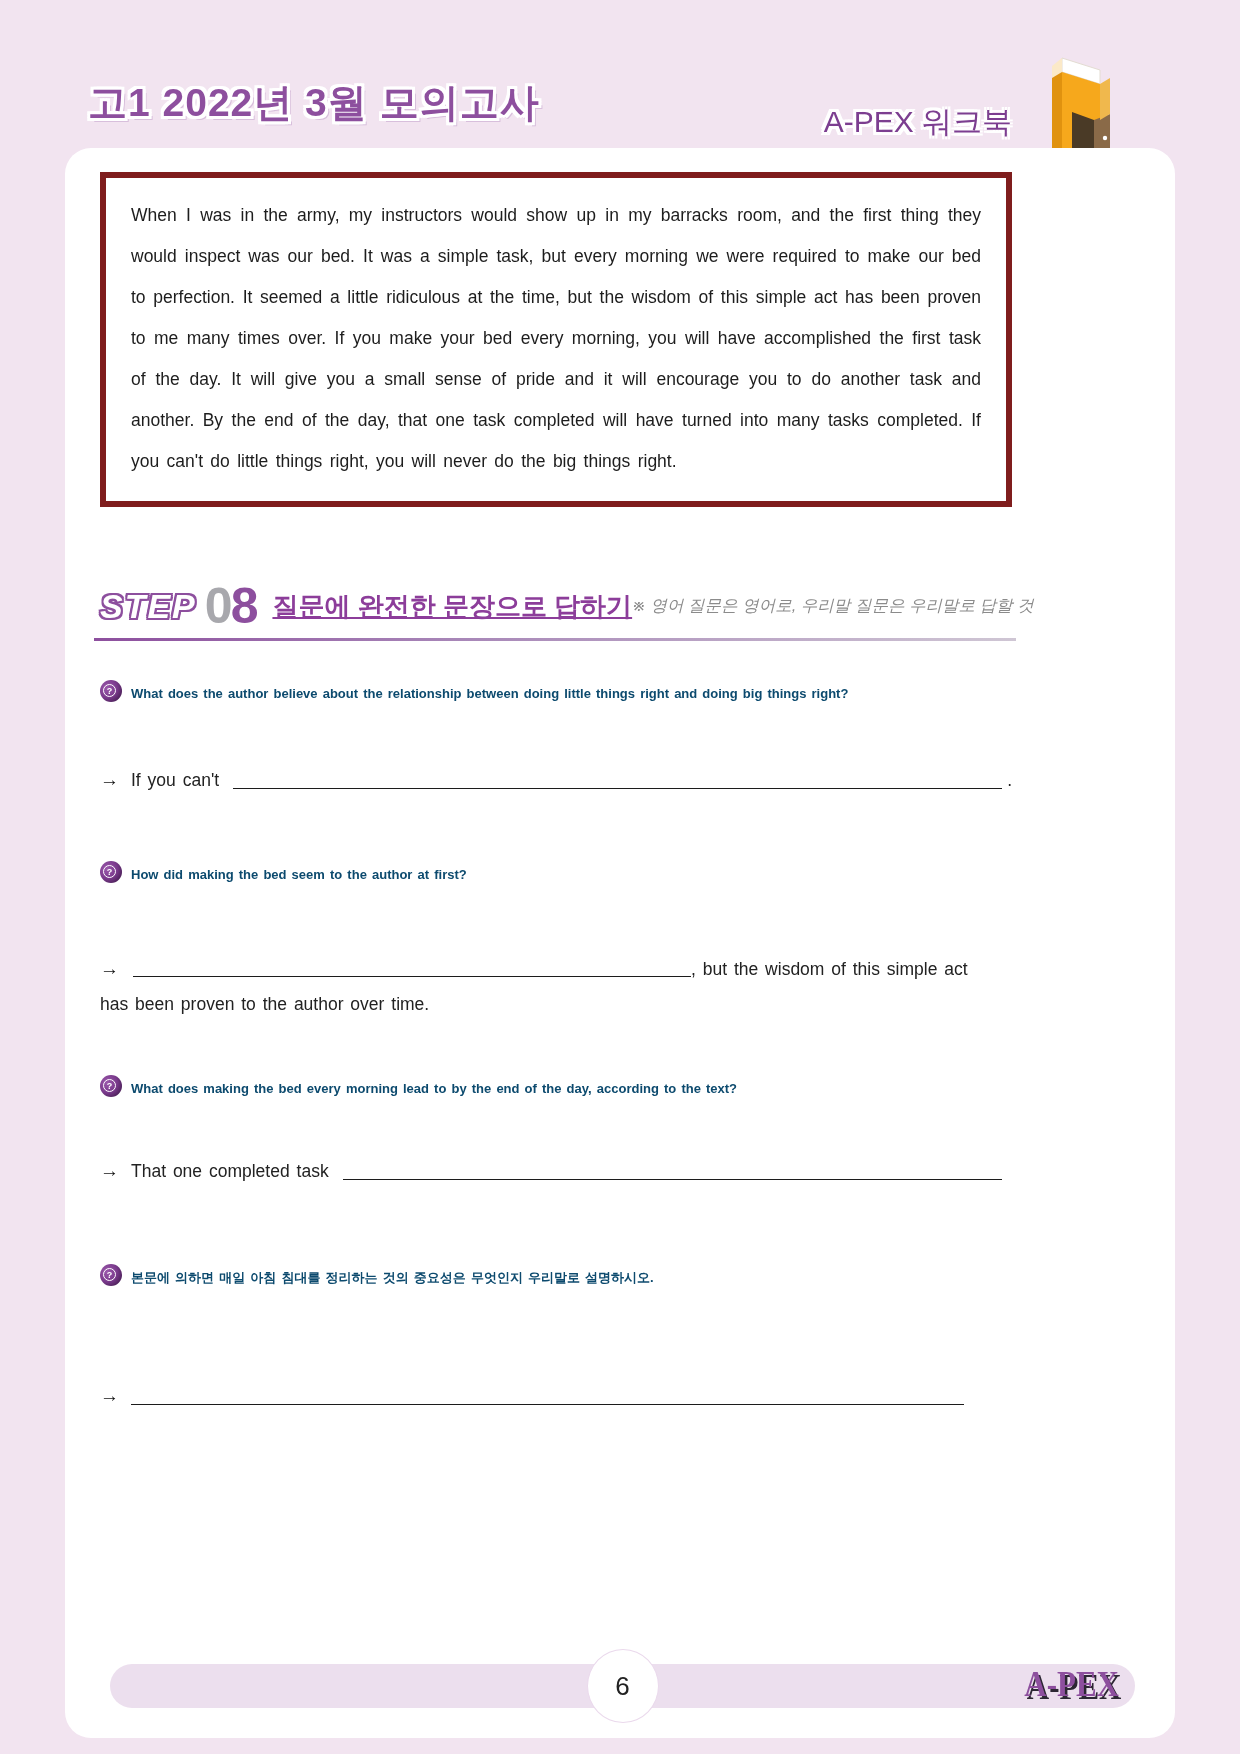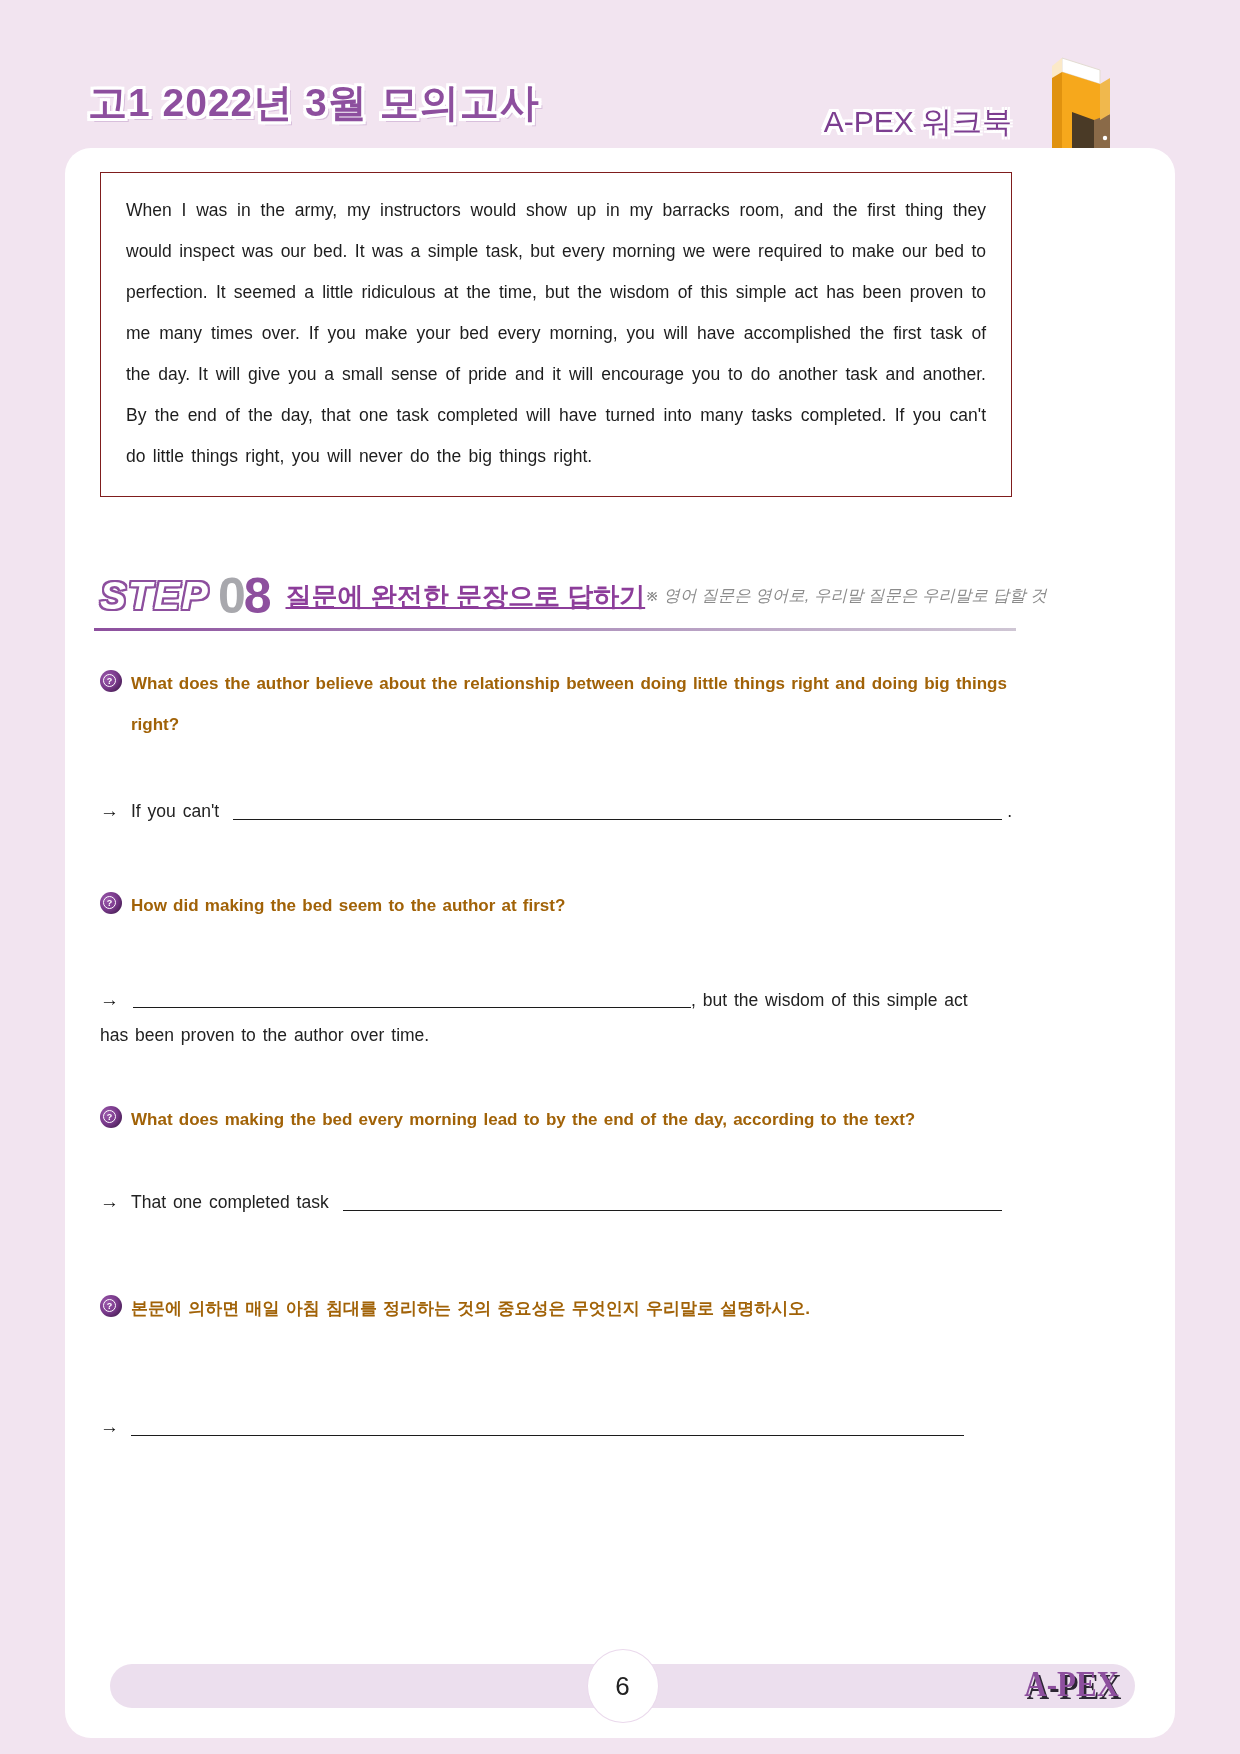--- a/index.html
+++ b/index.html
@@ -38,40 +38,40 @@
   .card {
     position: absolute; left: 65px; top: 148px;
     width: 1110px; height: 1590px;
     background: #ffffff; border-radius: 26px;
   }
   .content { padding: 24px 0 0 35px; width: 947px; }
 
   
   .passage-box {
     width: 912px;
-    border: 1px solid #7f1d1d;
+    border: 6px solid #7f1d1d;
     padding: 17px 25px 19px 25px;
   }
   .passage-text {
     font-size: 17.5px; line-height: 41px; color: #1d1d1d;
     text-align: justify; word-spacing: 2.5px;
   }
 
   
   .step-row {
     margin-top: 74px; width: 912px;
     position: relative;
     display: flex; align-items: center;
   }
   .step-row::after {
     content: ""; position: absolute; left: -6px; right: -4px; bottom: -10px; height: 3px;
     background: linear-gradient(90deg, #8d4f9e 0%, #a887b8 40%, #cfc6d4 100%);
   }
   .step-word {
-    font-size: 39px; font-weight: 800; font-style: italic; letter-spacing: 2px;
+    font-size: 34px; font-weight: 800; font-style: italic; letter-spacing: 2px;
     color: #ffffff;
     text-shadow:
       -2px -2px 0 #8d4f9e, 2px -2px 0 #8d4f9e, -2px 2px 0 #8d4f9e, 2px 2px 0 #8d4f9e,
       -2px 0 0 #8d4f9e, 2px 0 0 #8d4f9e, 0 -2px 0 #8d4f9e, 0 2px 0 #8d4f9e;
   }
   .step-number { font-size: 50px; font-weight: 800; margin-left: 8px; letter-spacing: -2px; line-height: 1; }
   .step-number .zero { color: #a8a8ad; }
   .step-number .eight { color: #8d4f9e; }
   .step-title { font-size: 26px; font-weight: 800; color: #8c3d9a; margin-left: 16px; white-space: nowrap; text-decoration: underline; }
   .step-note { margin-left: auto; font-size: 16.5px; font-style: italic; color: #8b8b8b; white-space: nowrap; text-align: right; }
@@ -82,21 +82,21 @@
     flex: 0 0 22px; width: 22px; height: 22px; margin-top: 7px; margin-right: 9px;
     border-radius: 50%;
     background: radial-gradient(circle at 32% 35%, #9b59ac 0%, #7a3a8c 48%, #2e1038 100%);
     position: relative;
   }
   .q-icon .ring {
     position: absolute; left: 3px; top: 4px; width: 13px; height: 13px;
     border: 1px solid #fff; border-radius: 50%;
     color: #fff; font-size: 9px; line-height: 12px; text-align: center; font-weight: bold;
   }
-  .q-text { font-size: 17px; font-weight: 800; line-height: 41px; color: #a16207; word-spacing: 1.5px; }
+  .q-text { font-size: 13px; font-weight: 800; line-height: 41px; color: #0c4a6e; word-spacing: 1.5px; }
 
   
   .answer { display: flex; align-items: flex-end; width: 912px; font-size: 17.5px; color: #222; word-spacing: 2px; }
   .answer .arrow { font-size: 19px; color: #111; margin-right: 12px; line-height: 24px; }
   .answer .a-prefix { white-space: nowrap; margin-right: 14px; line-height: 24px; }
   .answer .blank { flex: 1; height: 0; border-bottom: 1.5px solid #1c1c1c; margin-bottom: 3px; }
   .answer .a-suffix { margin-left: 5px; line-height: 24px; }
 
   .answer-flow { width: 914px; font-size: 17.5px; color: #222; line-height: 35px; word-spacing: 2px; }
   .answer-flow .arrow { font-size: 19px; color: #111; margin-right: 14px; }

